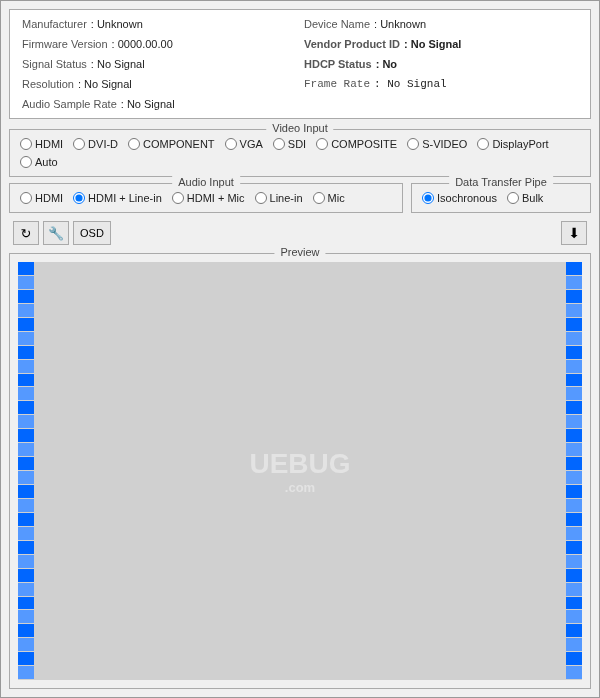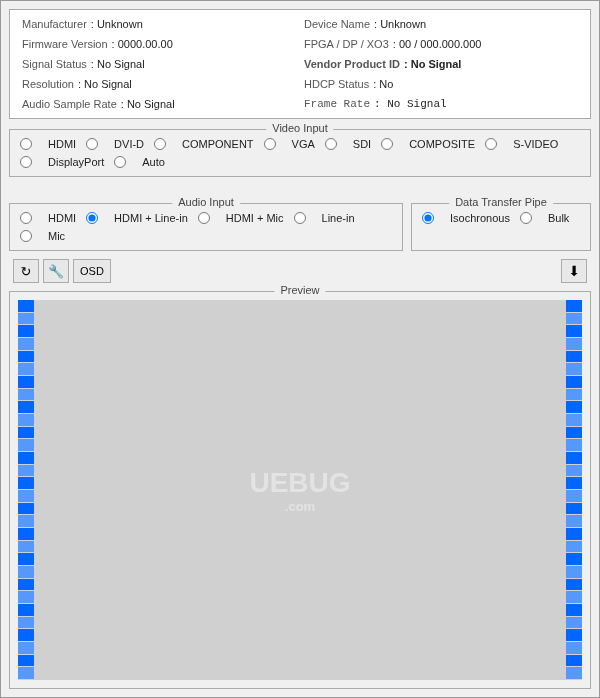--- a/index.html
+++ b/index.html
@@ -103,36 +103,35 @@
     }
     .radio-row {
       display: flex;
       flex-wrap: wrap;
       gap: 6px 10px;
       align-items: center;
     }
     .radio-item {
       display: flex;
       align-items: center;
-      gap: 16px;
+      gap: 3px;
       font-size: 11px;
       color: #222;
       cursor: pointer;
       white-space: nowrap;
     }
     .radio-item input[type="radio"] {
       margin: 0;
       width: 12px;
       height: 12px;
       cursor: pointer;
     }
     .dual-section {
       display: flex;
       gap: 8px;
-      margin-top: 20px;
     }
     .audio-section {
       flex: 1;
       border: 1px solid #aaa;
       position: relative;
       padding: 8px 10px;
     }
     .data-section {
       width: 180px;
       border: 1px solid #aaa;
@@ -263,29 +262,25 @@
             <span class="info-label">Audio Sample Rate</span>
             <span class="info-value">: No Signal</span>
           </div>
         </div>
 
         <div>
           <div class="info-row">
             <span class="info-label">Device Name</span>
             <span class="info-value">: Unknown</span>
           </div>
-          <div class="info-row" style="margin-top:8px;">
-            <span class="info-label">FPGA / DP / XO3</span>
-            <span class="info-value">: 00 / 000.000.000</span>
-          </div>
           <div class="info-row" style="margin-top:8px;font-weight:bold;">
             <span class="info-label">Vendor Product ID</span>
             <span class="info-value">: No Signal</span>
           </div>
-          <div class="info-row" style="margin-top:8px;">
+          <div class="info-row" style="margin-top:8px;font-weight:bold;">
             <span class="info-label">HDCP Status</span>
             <span class="info-value">: No</span>
           </div>
           <div class="info-row" style="margin-top:8px;font-family:Liberation Mono, monospace;">
             <span class="info-label">Frame Rate</span>
             <span class="info-value">: No Signal</span>
           </div>
         </div>
       </div>
     </div>

